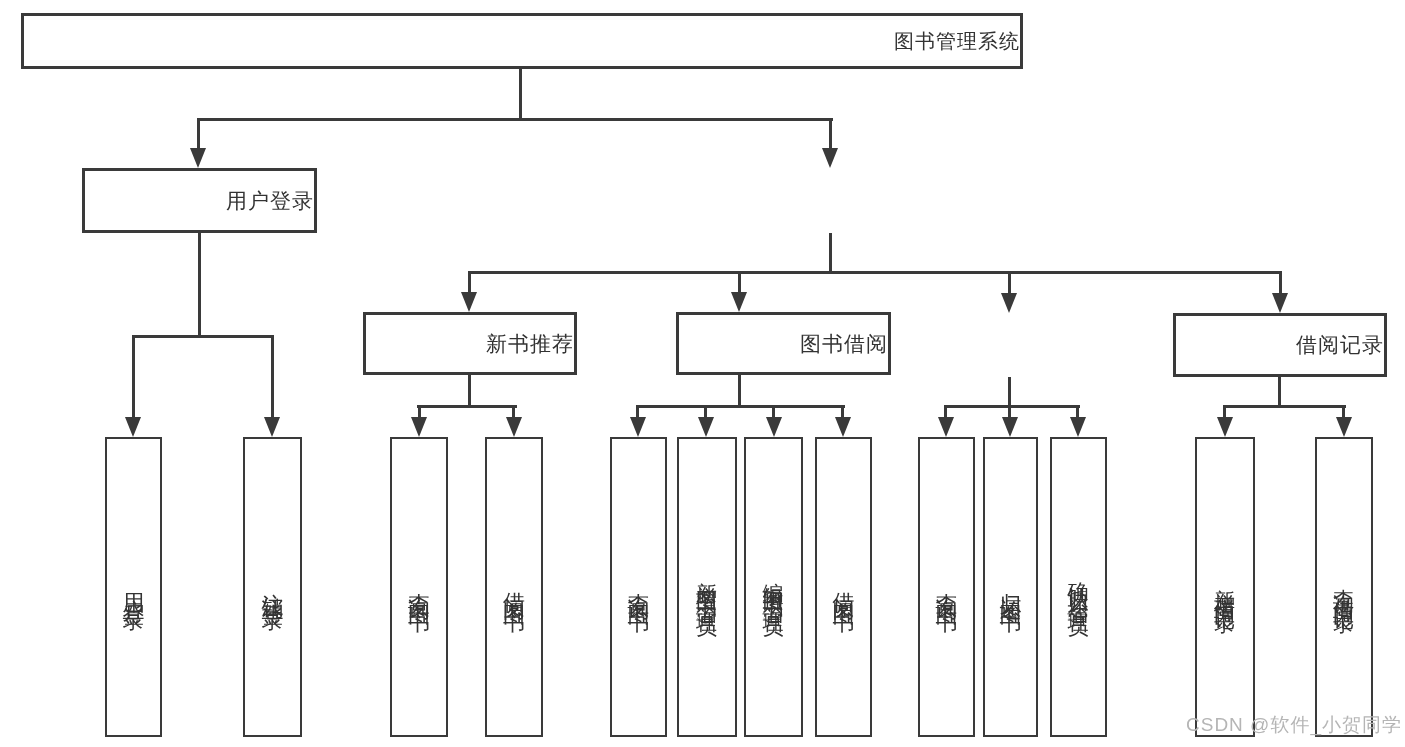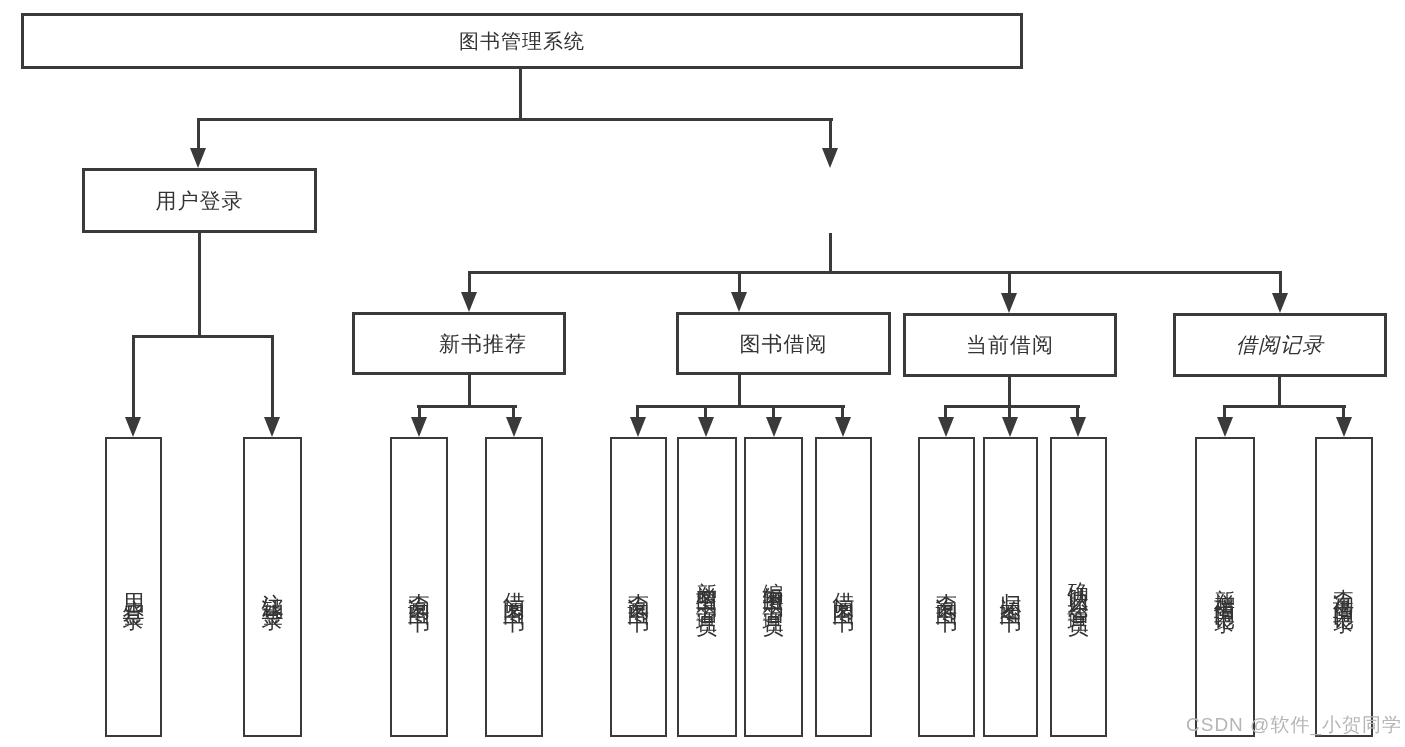--- a/index.html
+++ b/index.html
@@ -17,21 +17,21 @@
     overflow:hidden;
   }
   .box{
     position:absolute;
     border:3px solid var(--line);
     background:#fff;
     display:flex;align-items:center;justify-content:center;
     color:var(--text);
     box-sizing:border-box;
   }
-  .hbox{font-size:21px;letter-spacing:1px;}
+  .hbox{font-size:21px;letter-spacing:1px;justify-content:flex-end;}
   .root-box{font-size:20px;}
   .leaf{
     border-width:2.5px;
   }
   .leaf span{
     writing-mode:vertical-rl;
     text-orientation:mixed;
     font-size:22px;
     letter-spacing:6px;
     line-height:1;
@@ -87,30 +87,27 @@
   <div class="hline" style="left:468px;top:271px;width:814px;"></div>
   <div class="vline" style="left:468px;top:271px;height:23px;"></div>
   <div class="arrow" style="left:461px;top:292px;"></div>
   <div class="vline" style="left:738px;top:271px;height:23px;"></div>
   <div class="arrow" style="left:731px;top:292px;"></div>
   <div class="vline" style="left:1008px;top:271px;height:24px;"></div>
   <div class="arrow" style="left:1001px;top:293px;"></div>
   <div class="vline" style="left:1279px;top:271px;height:24px;"></div>
   <div class="arrow" style="left:1272px;top:293px;"></div>
 
-  <div class="box hbox" style="left:352px;top:312px;width:214px;height:63px;padding-left:48px;">
+  <div class="box hbox" style="left:363px;top:312px;width:214px;height:63px;padding-left:48px;">
     <span>新书推荐</span>
   </div>
   <div class="box hbox" style="left:632px;top:312px;width:215px;height:63px;margin-left:44px;">
     <span>图书借阅</span>
   </div>
-  <div class="box hbox" style="left:903px;top:313px;width:214px;height:64px;">
-    <span>当前借阅</span>
-  </div>
-  <div class="box hbox" style="left:1173px;top:313px;width:214px;height:64px;font-style:italic;">
+  <div class="box hbox" style="left:1173px;top:313px;width:214px;height:64px;">
     <span>借阅记录</span>
   </div>
 
   <div class="vline" style="left:468px;top:375px;height:33px;"></div>
   <div class="hline" style="left:417px;top:405px;width:100px;"></div>
   <div class="vline" style="left:418px;top:405px;height:13px;"></div>
   <div class="arrow" style="left:411px;top:417px;"></div>
   <div class="vline" style="left:512px;top:405px;height:13px;"></div>
   <div class="arrow" style="left:506px;top:417px;"></div>
 

